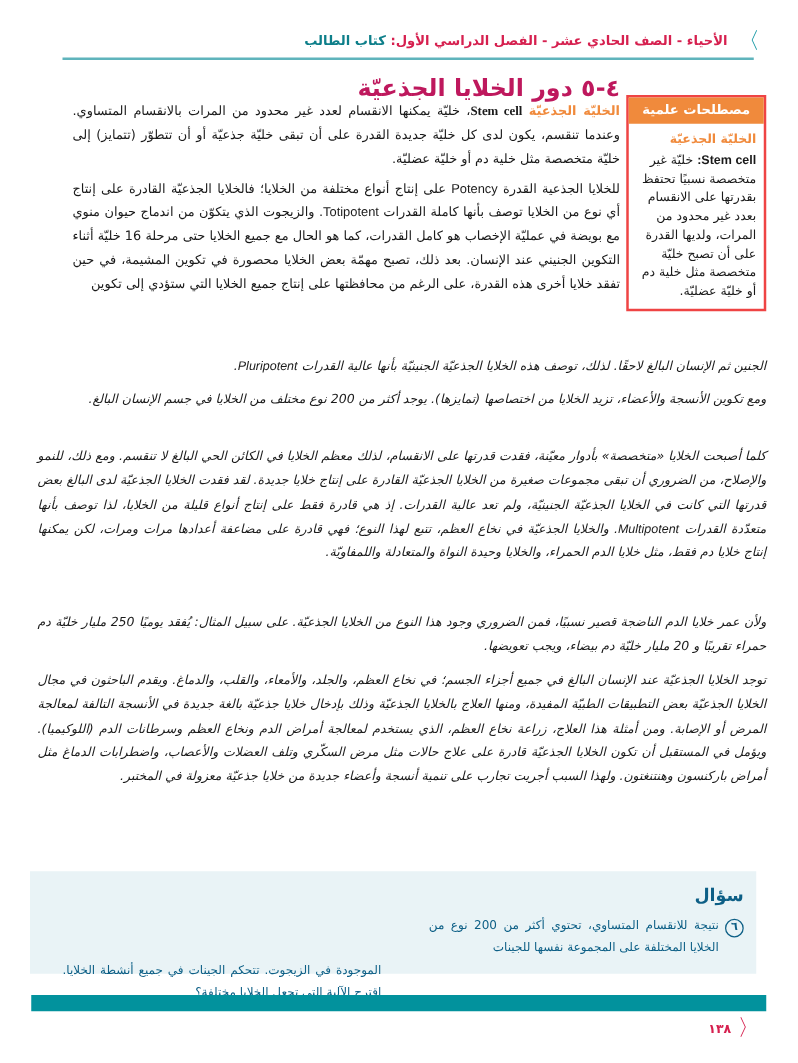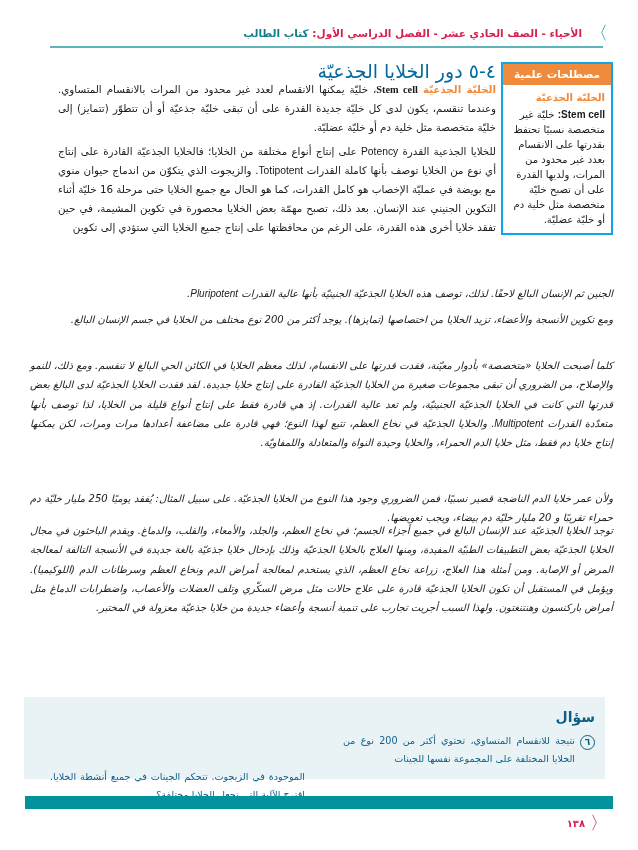--- a/index.html
+++ b/index.html
@@ -5,27 +5,27 @@
   html, body { margin:0; padding:0; background:#ffffff; }
   body { width:638px; height:850px; position:relative; overflow:hidden;
          font-family:"DejaVu Sans", sans-serif; color:#1a1a1a; direction:rtl; }
   .header { position:absolute; top:22px; right:30px; left:50px; height:22px; display:flex; align-items:center; }
   .hdr-chev { color:#1a9aa6; font-size:18px; margin-left:8px; line-height:1; }
   .hdr-text { font-size:10.5px; font-weight:bold; }
   .hdr-text .red { color:#d6204f; }
   .hdr-text .teal { color:#0e7f8a; }
   .hdr-line { position:absolute; top:46px; right:35px; left:50px; height:2px; background:#5fb4bc; }
 
-  .sidebar { position:absolute; top:62px; right:25px; width:108px; border:2px solid #0ea5e9; background:#fff; }
+  .sidebar { position:absolute; top:76px; right:25px; width:108px; border:2px solid #ef4444; background:#fff; }
   .sidebar-head { background:#f08a3c; color:#fff; font-weight:bold; font-size:10.5px; text-align:center; padding:4px 0 5px; }
   .sidebar-body { padding:5px 6px 6px; font-size:10px; line-height:15px; text-align:right; }
   .sidebar-term { color:#f08a3c; font-weight:bold; font-size:10px; margin-bottom:2px; }
   .sidebar-def b { font-family:"Liberation Sans", sans-serif; }
 
-  .title { position:absolute; top:60px; right:142px; font-size:19px; font-weight:normal; color:#0369a1; }
+  .title { position:absolute; top:60px; right:142px; font-size:19px; font-weight:bold; color:#be185d; }
 
   .main { position:absolute; top:80px; right:142px; width:438px; font-size:10.3px; line-height:19px; text-align:justify; }
   .full { position:absolute; right:25px; width:583px; font-size:10px; line-height:19.3px; text-align:justify;font-style:italic; }
   .term-orange { color:#f08a3c; font-weight:bold; }
   .en { font-family:"Liberation Sans", sans-serif; }
   .en-b { font-family:Liberation Serif, serif; font-weight:bold; }
   p { margin:0; }
 
   .question { position:absolute; top:697px; right:33px; width:581px; height:82px; background:#e9f3f6; }
   .q-title { position:absolute; top:12px; right:10px; font-size:14px; font-weight:bold; color:#0d5f86; }
@@ -95,21 +95,21 @@
   <p>
     <span>كلما أصبحت الخلايا «متخصصة» بأدوار معيّنة، فقدت قدرتها على الانقسام، لذلك معظم الخلايا في الكائن الحي البالغ لا تنقسم. ومع ذلك، للنمو والإصلاح، من الضروري أن تبقى مجموعات صغيرة من الخلايا الجذعيّة القادرة على إنتاج خلايا جديدة. لقد فقدت الخلايا الجذعيّة لدى البالغ بعض قدرتها التي كانت في الخلايا الجذعيّة الجنينيّة، ولم تعد عالية القدرات. إذ هي قادرة فقط على إنتاج أنواع قليلة من الخلايا، لذا توصف بأنها متعدّدة القدرات</span>
     <span class="en">Multipotent</span><span>. والخلايا الجذعيّة في نخاع العظم، تتبع لهذا النوع؛ فهي قادرة على مضاعفة أعدادها مرات ومرات، لكن يمكنها إنتاج خلايا دم فقط، مثل خلايا الدم الحمراء، والخلايا وحيدة النواة والمتعادلة واللمفاويّة.</span>
   </p>
 </div>
 
 <div class="full" style="top:489px">
   <p>ولأن عمر خلايا الدم الناضجة قصير نسبيًا، فمن الضروري وجود هذا النوع من الخلايا الجذعيّة. على سبيل المثال: يُفقد يوميًا 250 مليار خليّة دم حمراء تقريبًا و 20 مليار خليّة دم بيضاء، ويجب تعويضها.</p>
 </div>
 
-<div class="full" style="top:521px">
+<div class="full" style="top:535px">
   <p>توجد الخلايا الجذعيّة عند الإنسان البالغ في جميع أجزاء الجسم؛ في نخاع العظم، والجلد، والأمعاء، والقلب، والدماغ. ويقدم الباحثون في مجال الخلايا الجذعيّة بعض التطبيقات الطبيّة المفيدة، ومنها العلاج بالخلايا الجذعيّة وذلك بإدخال خلايا جذعيّة بالغة جديدة في الأنسجة التالفة لمعالجة المرض أو الإصابة. ومن أمثلة هذا العلاج، زراعة نخاع العظم، الذي يستخدم لمعالجة أمراض الدم ونخاع العظم وسرطانات الدم (اللوكيميا). ويؤمل في المستقبل أن تكون الخلايا الجذعيّة قادرة على علاج حالات مثل مرض السكّري وتلف العضلات والأعصاب، واضطرابات الدماغ مثل أمراض باركنسون وهنتنغتون. ولهذا السبب أجريت تجارب على تنمية أنسجة وأعضاء جديدة من خلايا جذعيّة معزولة في المختبر.</p>
 </div>
 
 <div class="question">
   <div class="q-title">سؤال</div>
   <div class="q-num">٦</div>
   <div class="q-col1">نتيجة للانقسام المتساوي، تحتوي أكثر من 200 نوع من الخلايا المختلفة على المجموعة نفسها للجينات</div>
   <div class="q-col2">الموجودة في الزيجوت. تتحكم الجينات في جميع أنشطة الخلايا. اقترح الآلية التي تجعل الخلايا مختلفة؟</div>
 </div>
 

